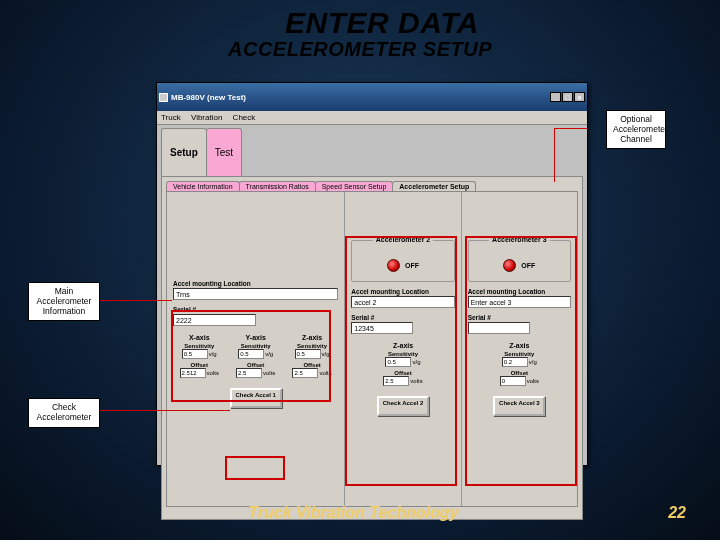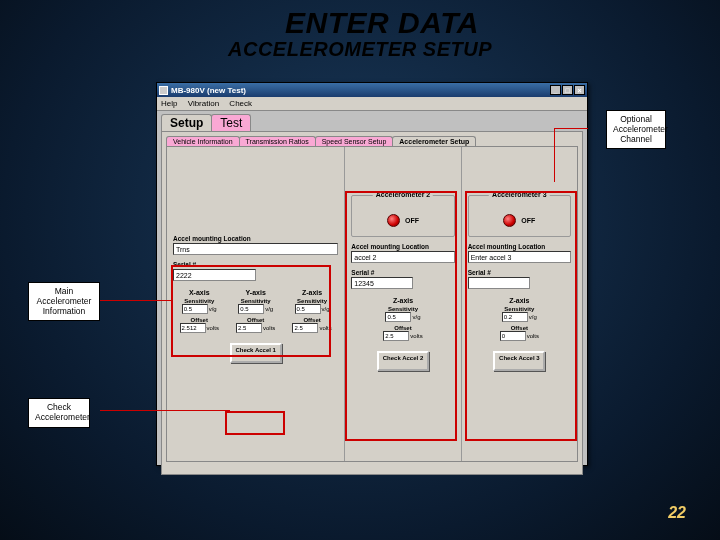--- a/index.html
+++ b/index.html
@@ -19,62 +19,62 @@
     color: #000;
     border: 1px solid #000;
     font-size: 8.5px;
     text-align: center;
     padding: 4px 6px;
     line-height: 1.15;
     z-index: 30;
   }
   .callout.right { right: 54px; top: 110px; width: 60px; }
   .callout.left1 { left: 28px; top: 282px; width: 72px; }
-  .callout.left2 { left: 28px; top: 398px; width: 62px; }
+  .callout.left2 { left: 28px; top: 398px; width: 72px; }
 
   .leader { position: absolute; background: #c00; z-index: 25; }
 
   .footer { position: absolute; bottom: 18px; width: 100%; display: flex; justify-content: space-between; padding: 0 34px; font-family: "Trebuchet MS", sans-serif; font-style: italic; font-weight: 600; font-size: 16px; color: #f0cc66; }
   .footer .pg { font-style: italic; }
 
   
   .win {
     position: absolute;
     left: 156px; top: 82px;
     width: 432px; height: 384px;
     background: #c0c0c0;
     border: 1px solid #000;
     box-shadow: 2px 2px 4px rgba(0,0,0,0.5);
     font-size: 7px;
     color: #000;
   }
   .titlebar {
     background: linear-gradient(#3a6ea5, #1a3c6e);
-    height: 14px;
+    height: 28px;
     display: flex; align-items: center; justify-content: space-between;
     padding: 0 2px;
     color: #fff;
     font-size: 8px;
     font-weight: bold;
   }
   .titlebar .left { display: flex; align-items: center; gap: 3px; }
   .titlebar .icn { width: 9px; height: 9px; background: #ccc; border: 1px solid #fff; }
   .titlebar .btns { display: flex; gap: 1px; }
   .titlebar .btns span { width: 11px; height: 10px; background: #c0c0c0; border: 1px solid #000; display: flex; align-items: center; justify-content: center; font-size: 7px; font-family: Arial; }
 
   .menubar { background: #d4d0c8; font-size: 8px; padding: 2px 4px; border-bottom: 1px solid #888; }
   .menubar span { margin-right: 8px; }
 
   .outer-tabs { display: flex; margin: 3px 0 0 4px; gap: 0; }
   .outer-tabs .tab, .inner-tabs .tab {
     background: #d4d0c8;
     border: 1px solid #888;
     border-bottom: none;
-    padding: 1px 8px;
-    font-size: 12px;
+    padding: 18px 8px;
+    font-size: 10px;
     font-weight: bold;
     border-radius: 3px 3px 0 0;
     margin-right: -1px;
   }
   .outer-tabs .tab.inactive, .inner-tabs .tab.inactive { background: #f9a8d4; font-weight: normal; }
   .outer-panel {
     margin: 0 4px 4px 4px;
     background: #d4d0c8;
     border: 1px solid #888;
     height: 344px;
@@ -145,21 +145,21 @@
       <span class="icn"></span>
       <span>MB-980V (new Test)</span>
     </div>
     <div class="btns">
       <span>_</span>
       <span>□</span>
       <span>×</span>
     </div>
   </div>
   <div class="menubar">
-    <span>Help</span>
+    <span>Truck</span>
     <span>Vibration</span>
     <span>Check</span>
   </div>
   <div class="outer-tabs">
     <div class="tab">Setup</div>
     <div class="tab inactive">Test</div>
   </div>
   <div class="outer-panel">
     <div class="inner-tabs">
       <div class="tab inactive">Vehicle Information</div>
@@ -256,14 +256,15 @@
       <div class="redbox" style="left:4px; top:118px; width:160px; height:92px;"></div>
       <div class="redbox" style="left:58px; top:264px; width:60px; height:24px;"></div>
       <div class="redbox" style="left:178px; top:44px; width:112px; height:250px;"></div>
       <div class="redbox" style="left:298px; top:44px; width:112px; height:250px;"></div>
     </div>
   </div>
 </div>
 
 <div class="footer">
   <span style="visibility:hidden;">.</span>
+  <span>Truck Vibration Technology</span>
   <span class="pg">22</span>
 </div>
 
 </body></html>

